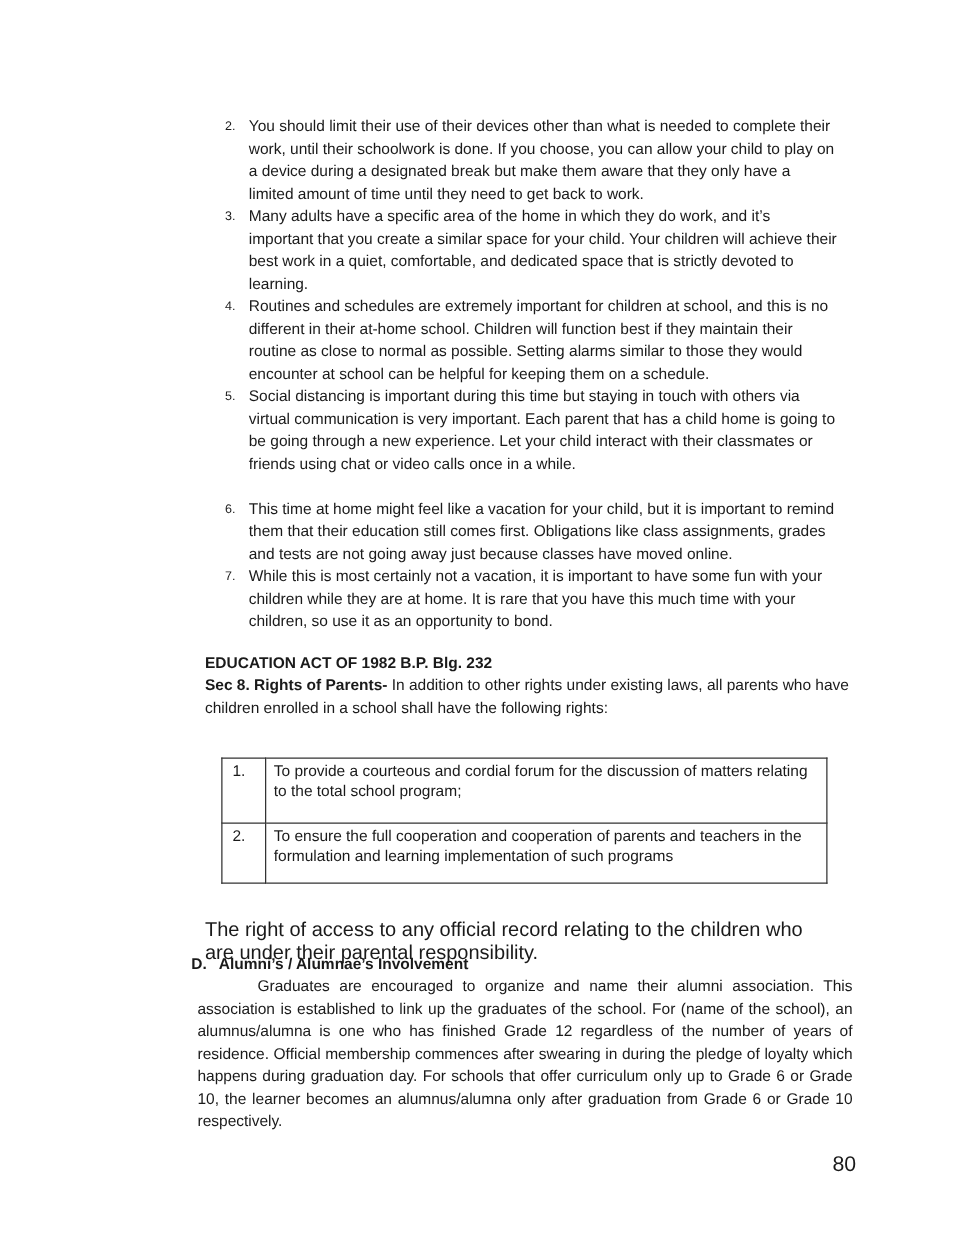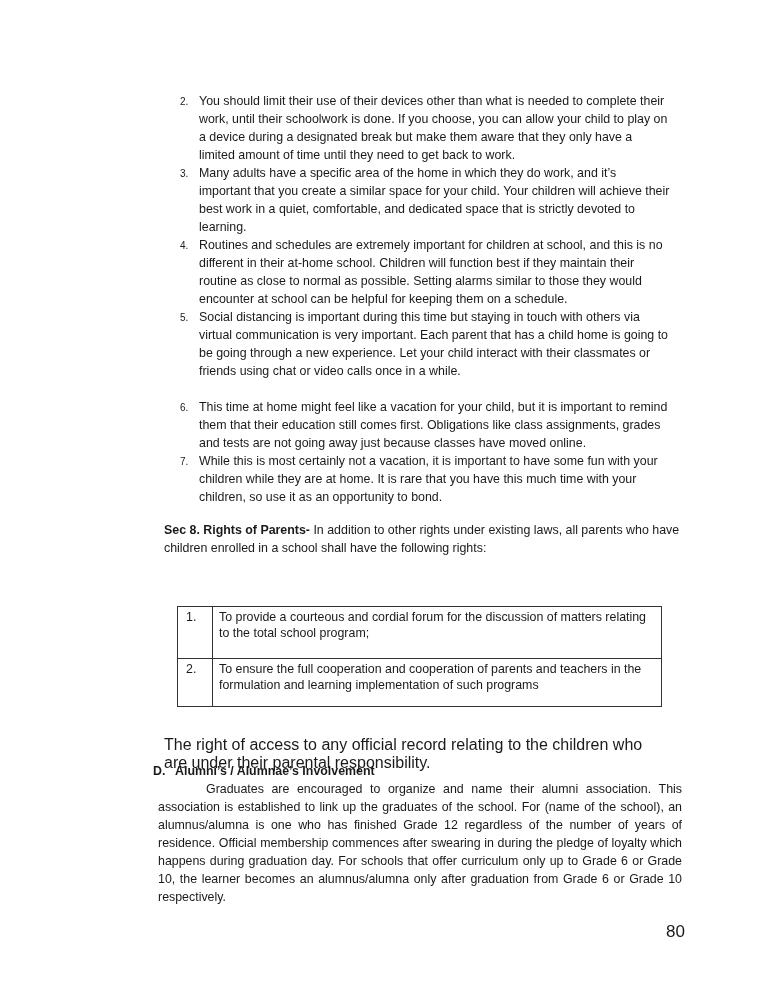--- a/index.html
+++ b/index.html
@@ -51,20 +51,21 @@
       <span class="num">6.</span>
       <span>This time at home might feel like a vacation for your child, but it is important to remind them that their education still comes first. Obligations like class assignments, grades and tests are not going away just because classes have moved online.</span>
     </li>
     <li>
       <span class="num">7.</span>
       <span>While this is most certainly not a vacation, it is important to have some fun with your children while they are at home. It is rare that you have this much time with your children, so use it as an opportunity to bond.</span>
     </li>
   </ol>
 
   <div class="act">
+    <div><b>EDUCATION ACT OF 1982 B.P. Blg. 232</b></div>
     <div><b>Sec 8. Rights of Parents-</b><span> In addition to other rights under existing laws, all parents who have children enrolled in a school shall have the following rights:</span></div>
   </div>
 
   <table class="rights">
     <tbody>
         <tr class="r1">
       <td class="n">1.</td>
       <td>To provide a courteous and cordial forum for the discussion of matters relating to the total school program;</td>
     </tr>
     <tr class="r2">

